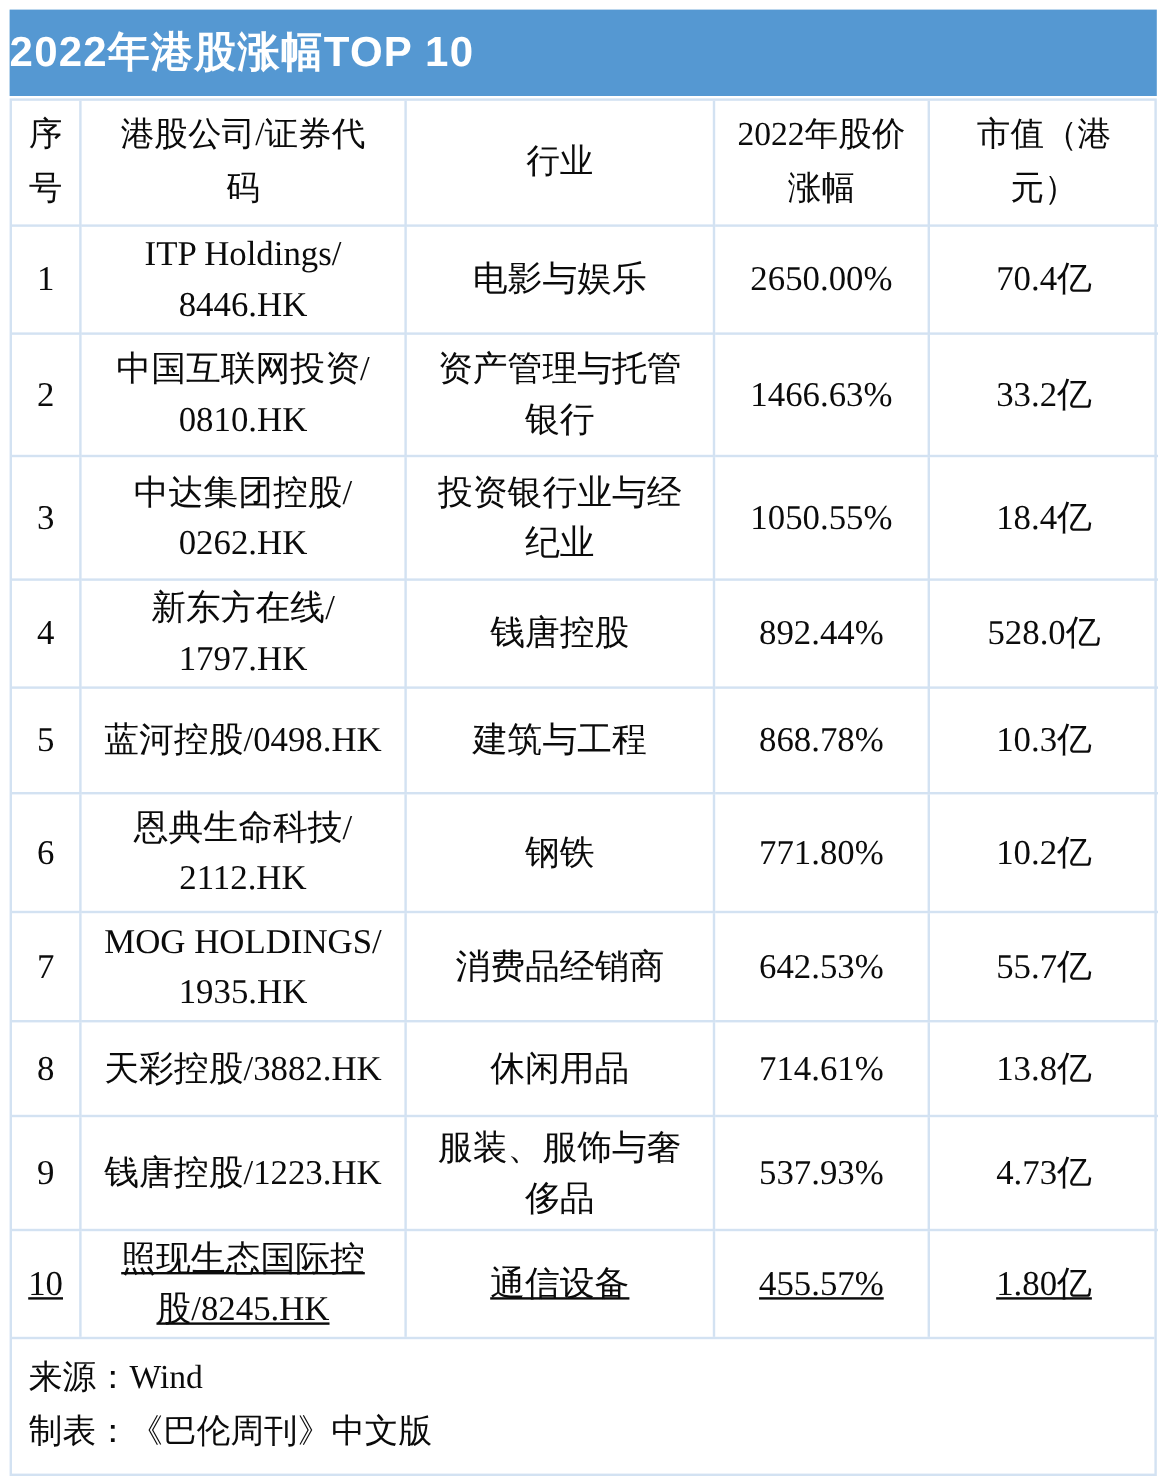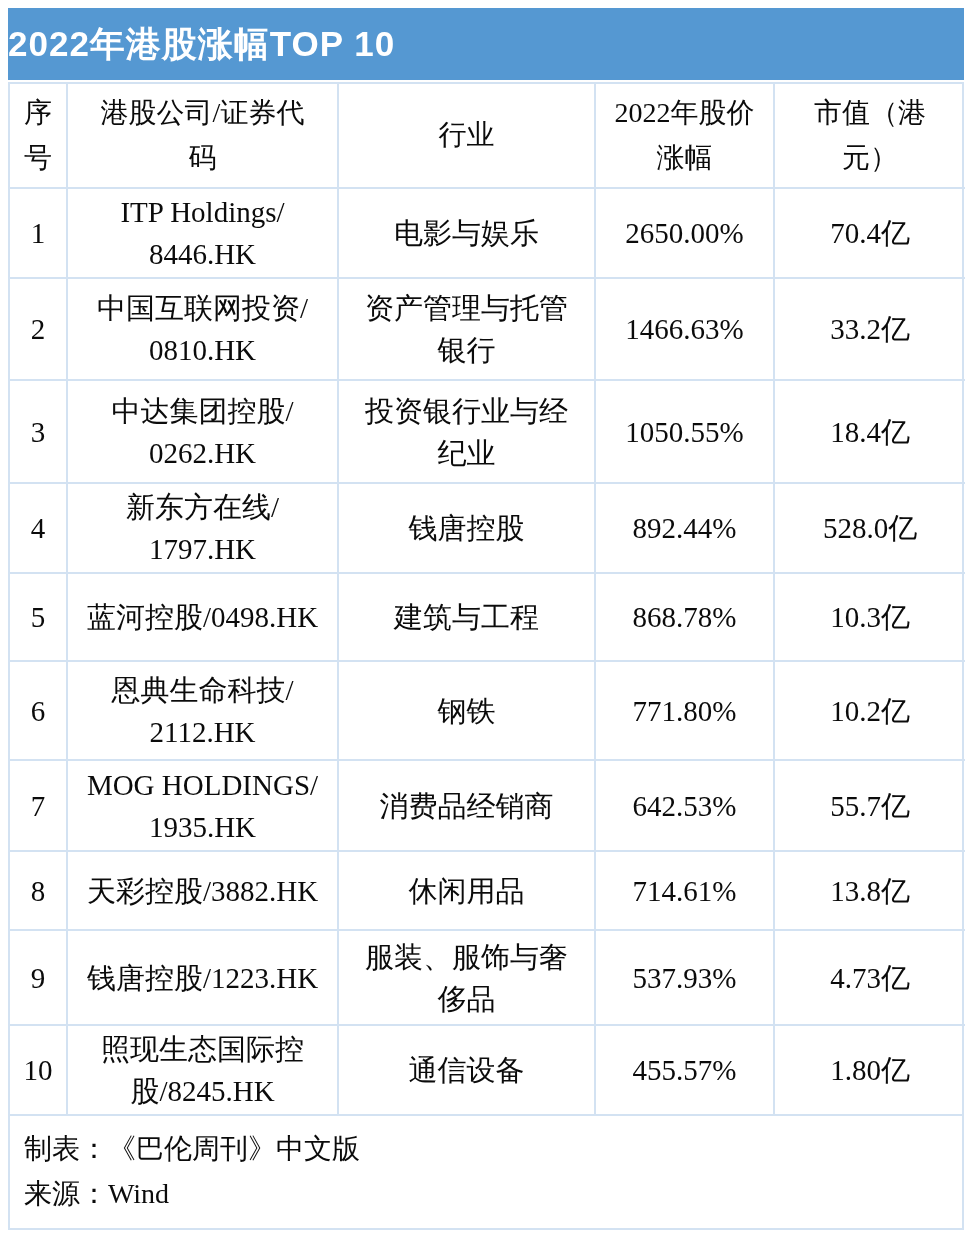--- a/index.html
+++ b/index.html
@@ -57,21 +57,21 @@
   thead tr{height:104px;}
   tbody tr:nth-child(1){height:87px;}
   tbody tr:nth-child(2){height:102px;}
   tbody tr:nth-child(3){height:103px;}
   tbody tr:nth-child(4){height:84px;}
   tbody tr:nth-child(5){height:88px;}
   tbody tr:nth-child(6){height:99px;}
   tbody tr:nth-child(7){height:91px;}
   tbody tr:nth-child(8){height:79px;}
   tbody tr:nth-child(9){height:95px;}
-  tbody tr:nth-child(10){height:79px;}
+  tbody tr:nth-child(10){height:79px;text-decoration:underline;}
   .footer{
     border-top:2px solid var(--grid);
     padding:10px 14px 12px 14px;
     font-size:28px;
     line-height:45px;
     text-align:left;
   }
 </style>
 </head>
 <body>
@@ -180,18 +180,18 @@
           <td>照现生态国际控
 股/8245.HK</td>
           <td>通信设备</td>
           <td>455.57%</td>
           <td>1.80亿</td>
         </tr>
       </tbody>
     </table>
 
     <div class="footer">
+      <div>来源：Wind</div>
       <div>制表：《巴伦周刊》中文版</div>
-      <div>来源：Wind</div>
     </div>
   </div>
 
 </div>
 
 </body></html>

